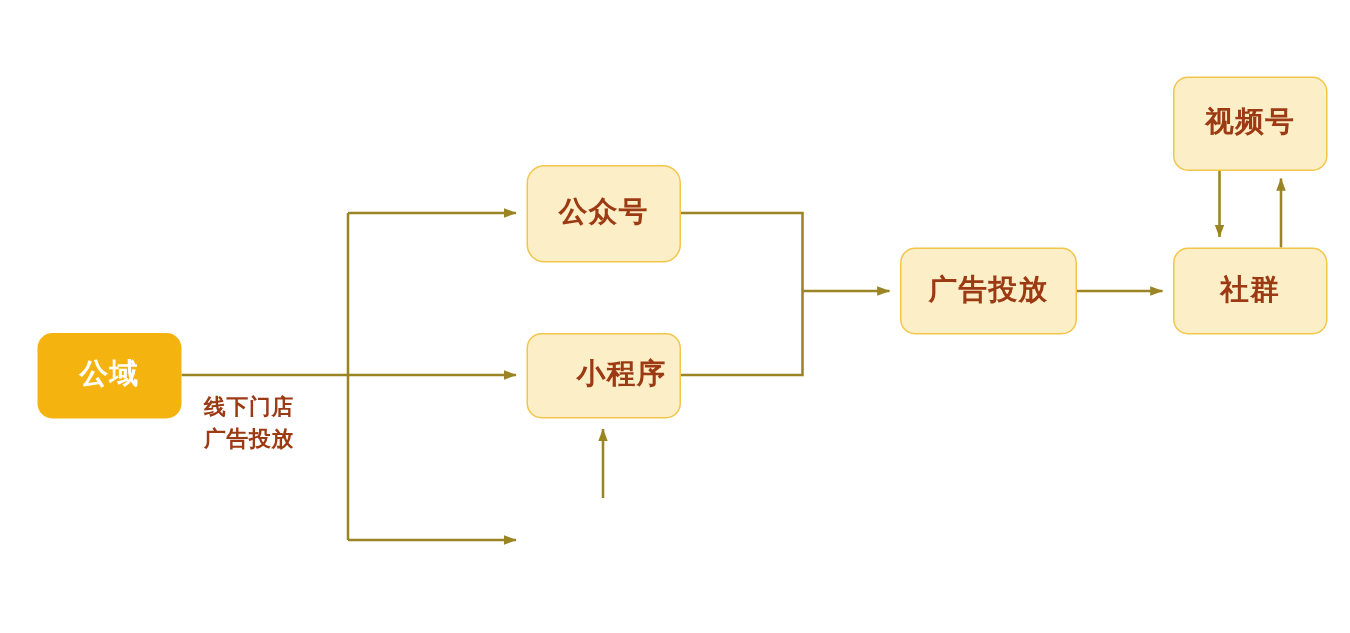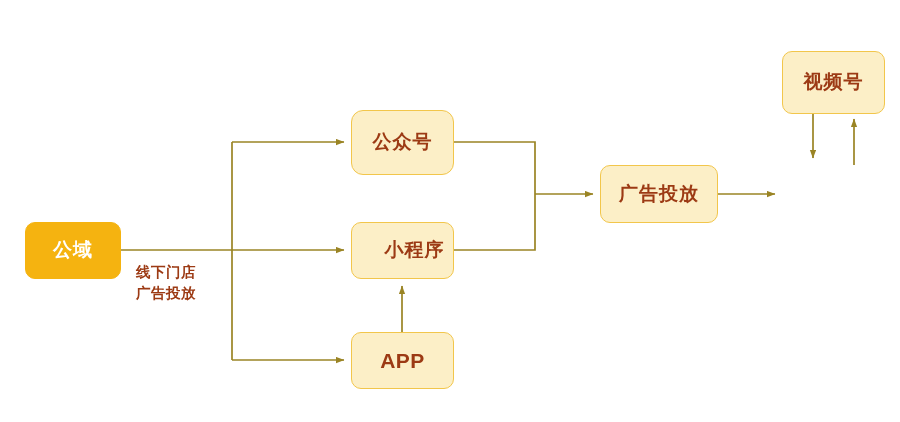--- a/index.html
+++ b/index.html
@@ -111,28 +111,28 @@
   </div>
 
   <div class="node node-light" style="left:351px; top:110px; width:103px; height:65px;border-radius:12px;">
     <span>公众号</span>
   </div>
 
   <div class="node node-light" style="left:351px; top:222px; width:103px; height:57px;padding-left:24px;">
     <span>小程序</span>
   </div>
 
-  <div class="node node-light node-app" style="left:351px; top:332px; width:103px; height:57px;">
-    <span>APP</span>
-  </div>
 
   <div class="node node-light" style="left:600px; top:165px; width:118px; height:58px;">
     <span>广告投放</span>
   </div>
 
+  <div class="node node-light" style="left:782px; top:165px; width:103px; height:58px;">
+    <span>社群</span>
+  </div>
 
   <div class="node node-light" style="left:782px; top:51px; width:103px; height:63px;">
     <span>视频号</span>
   </div>
 
   <div class="edge-label" style="left:136px; top:262px;">线下门店
 广告投放</div>
 
 </div>
 

